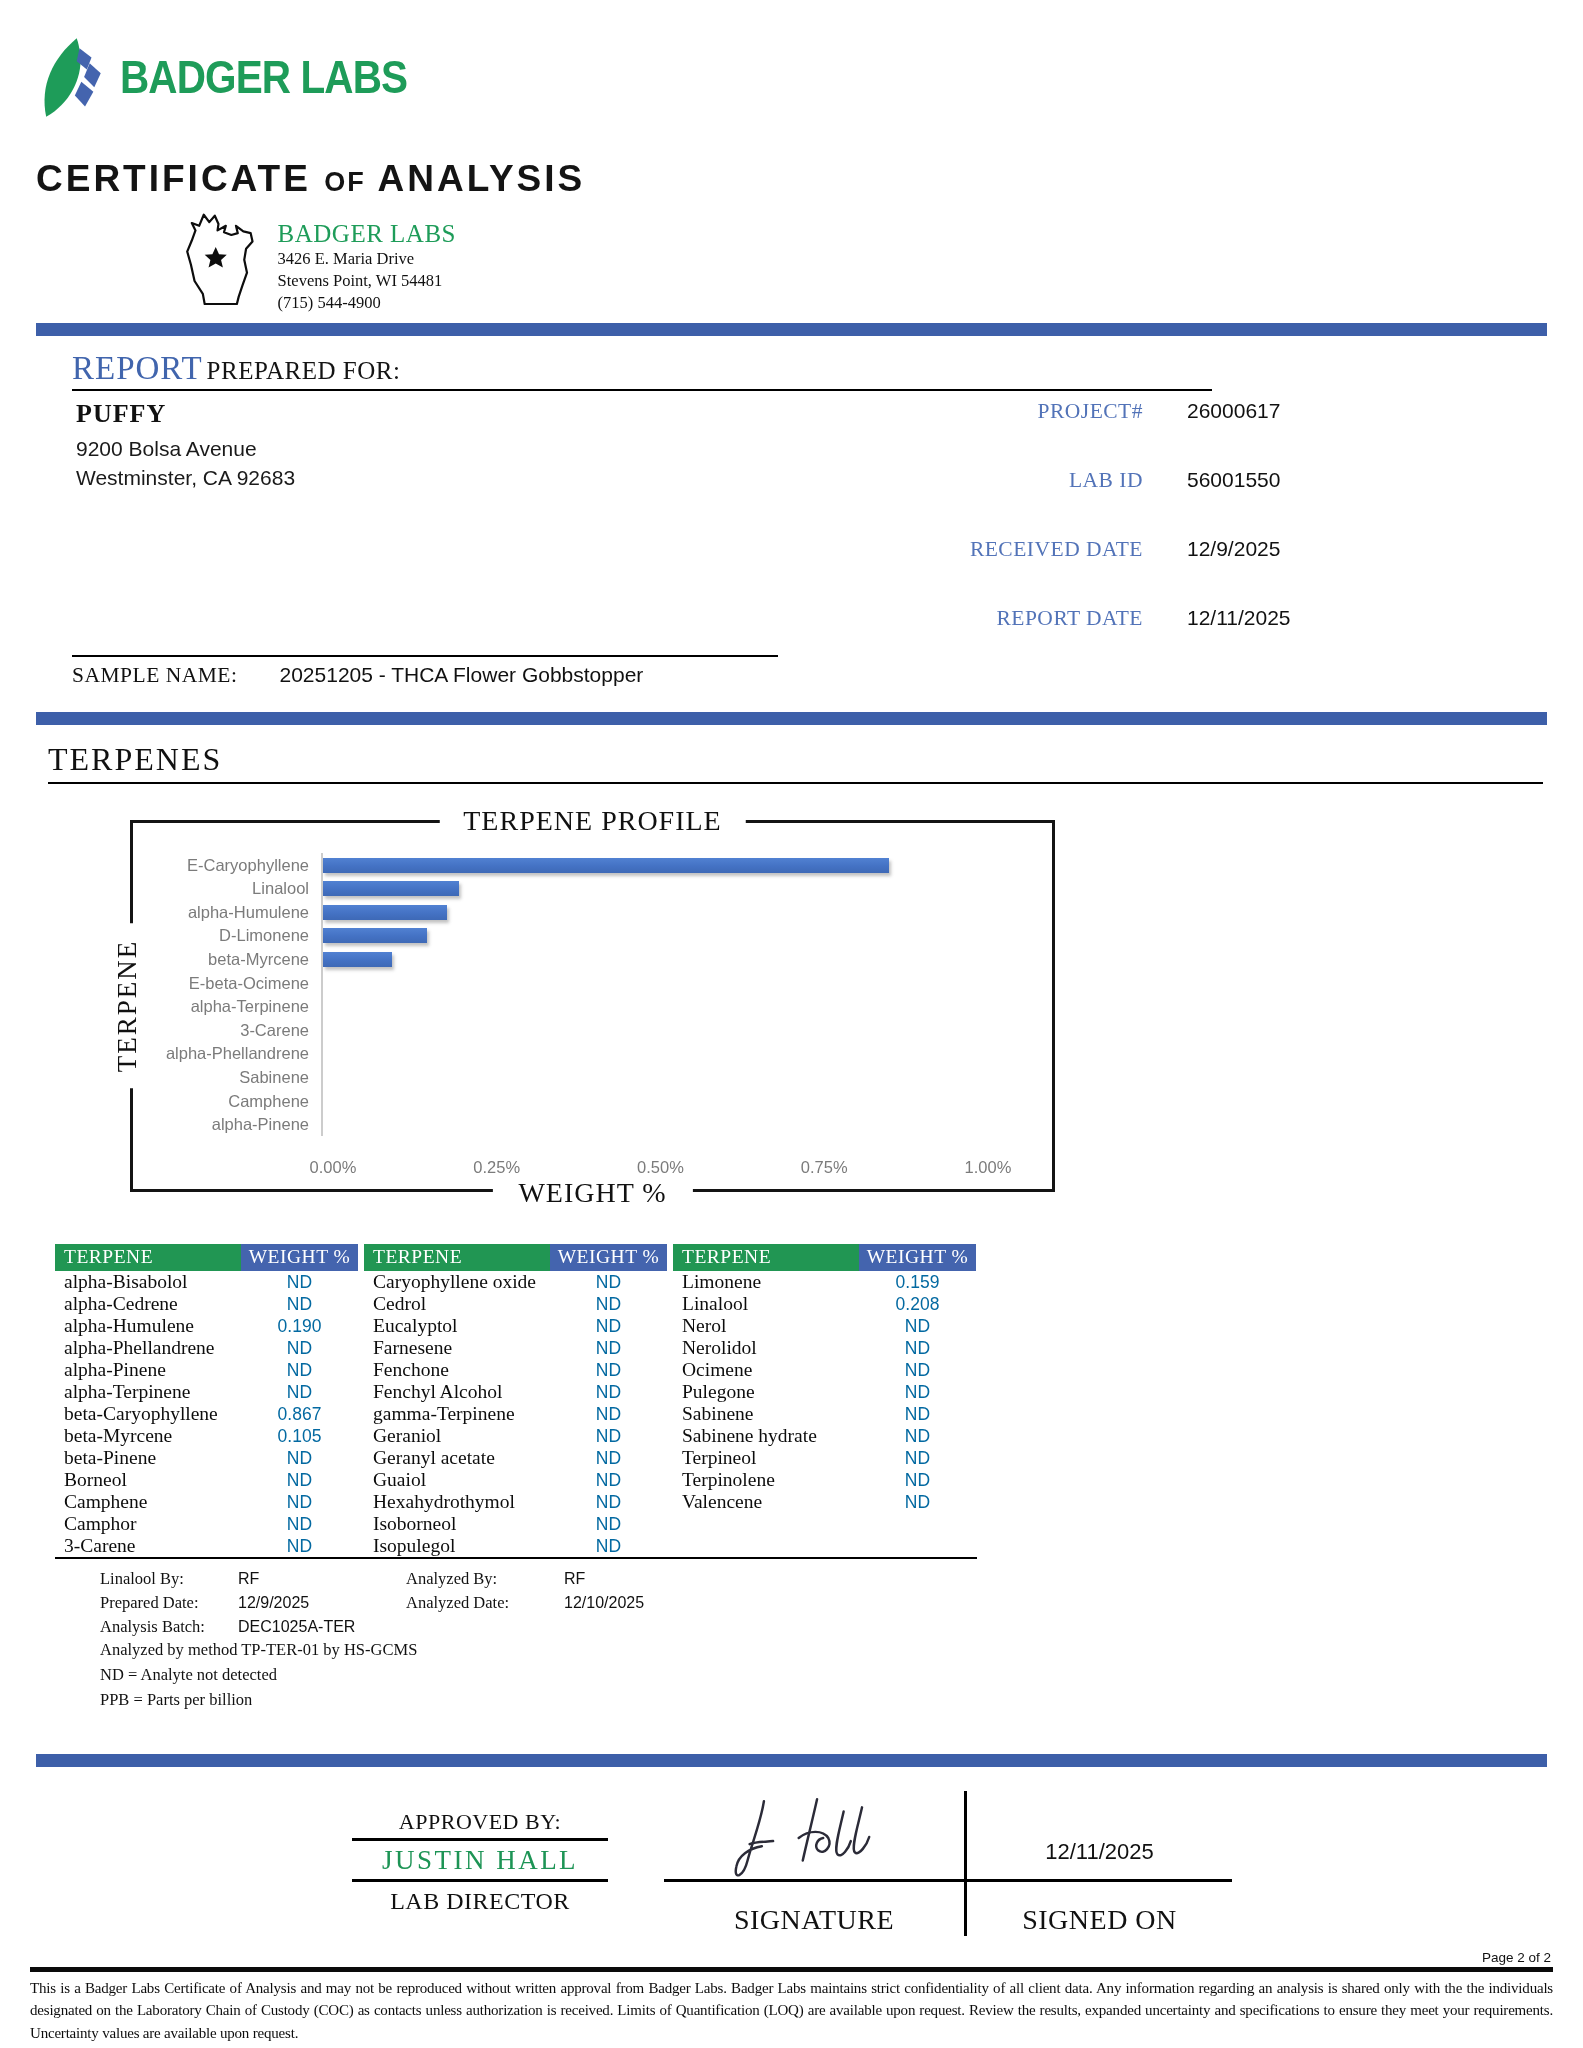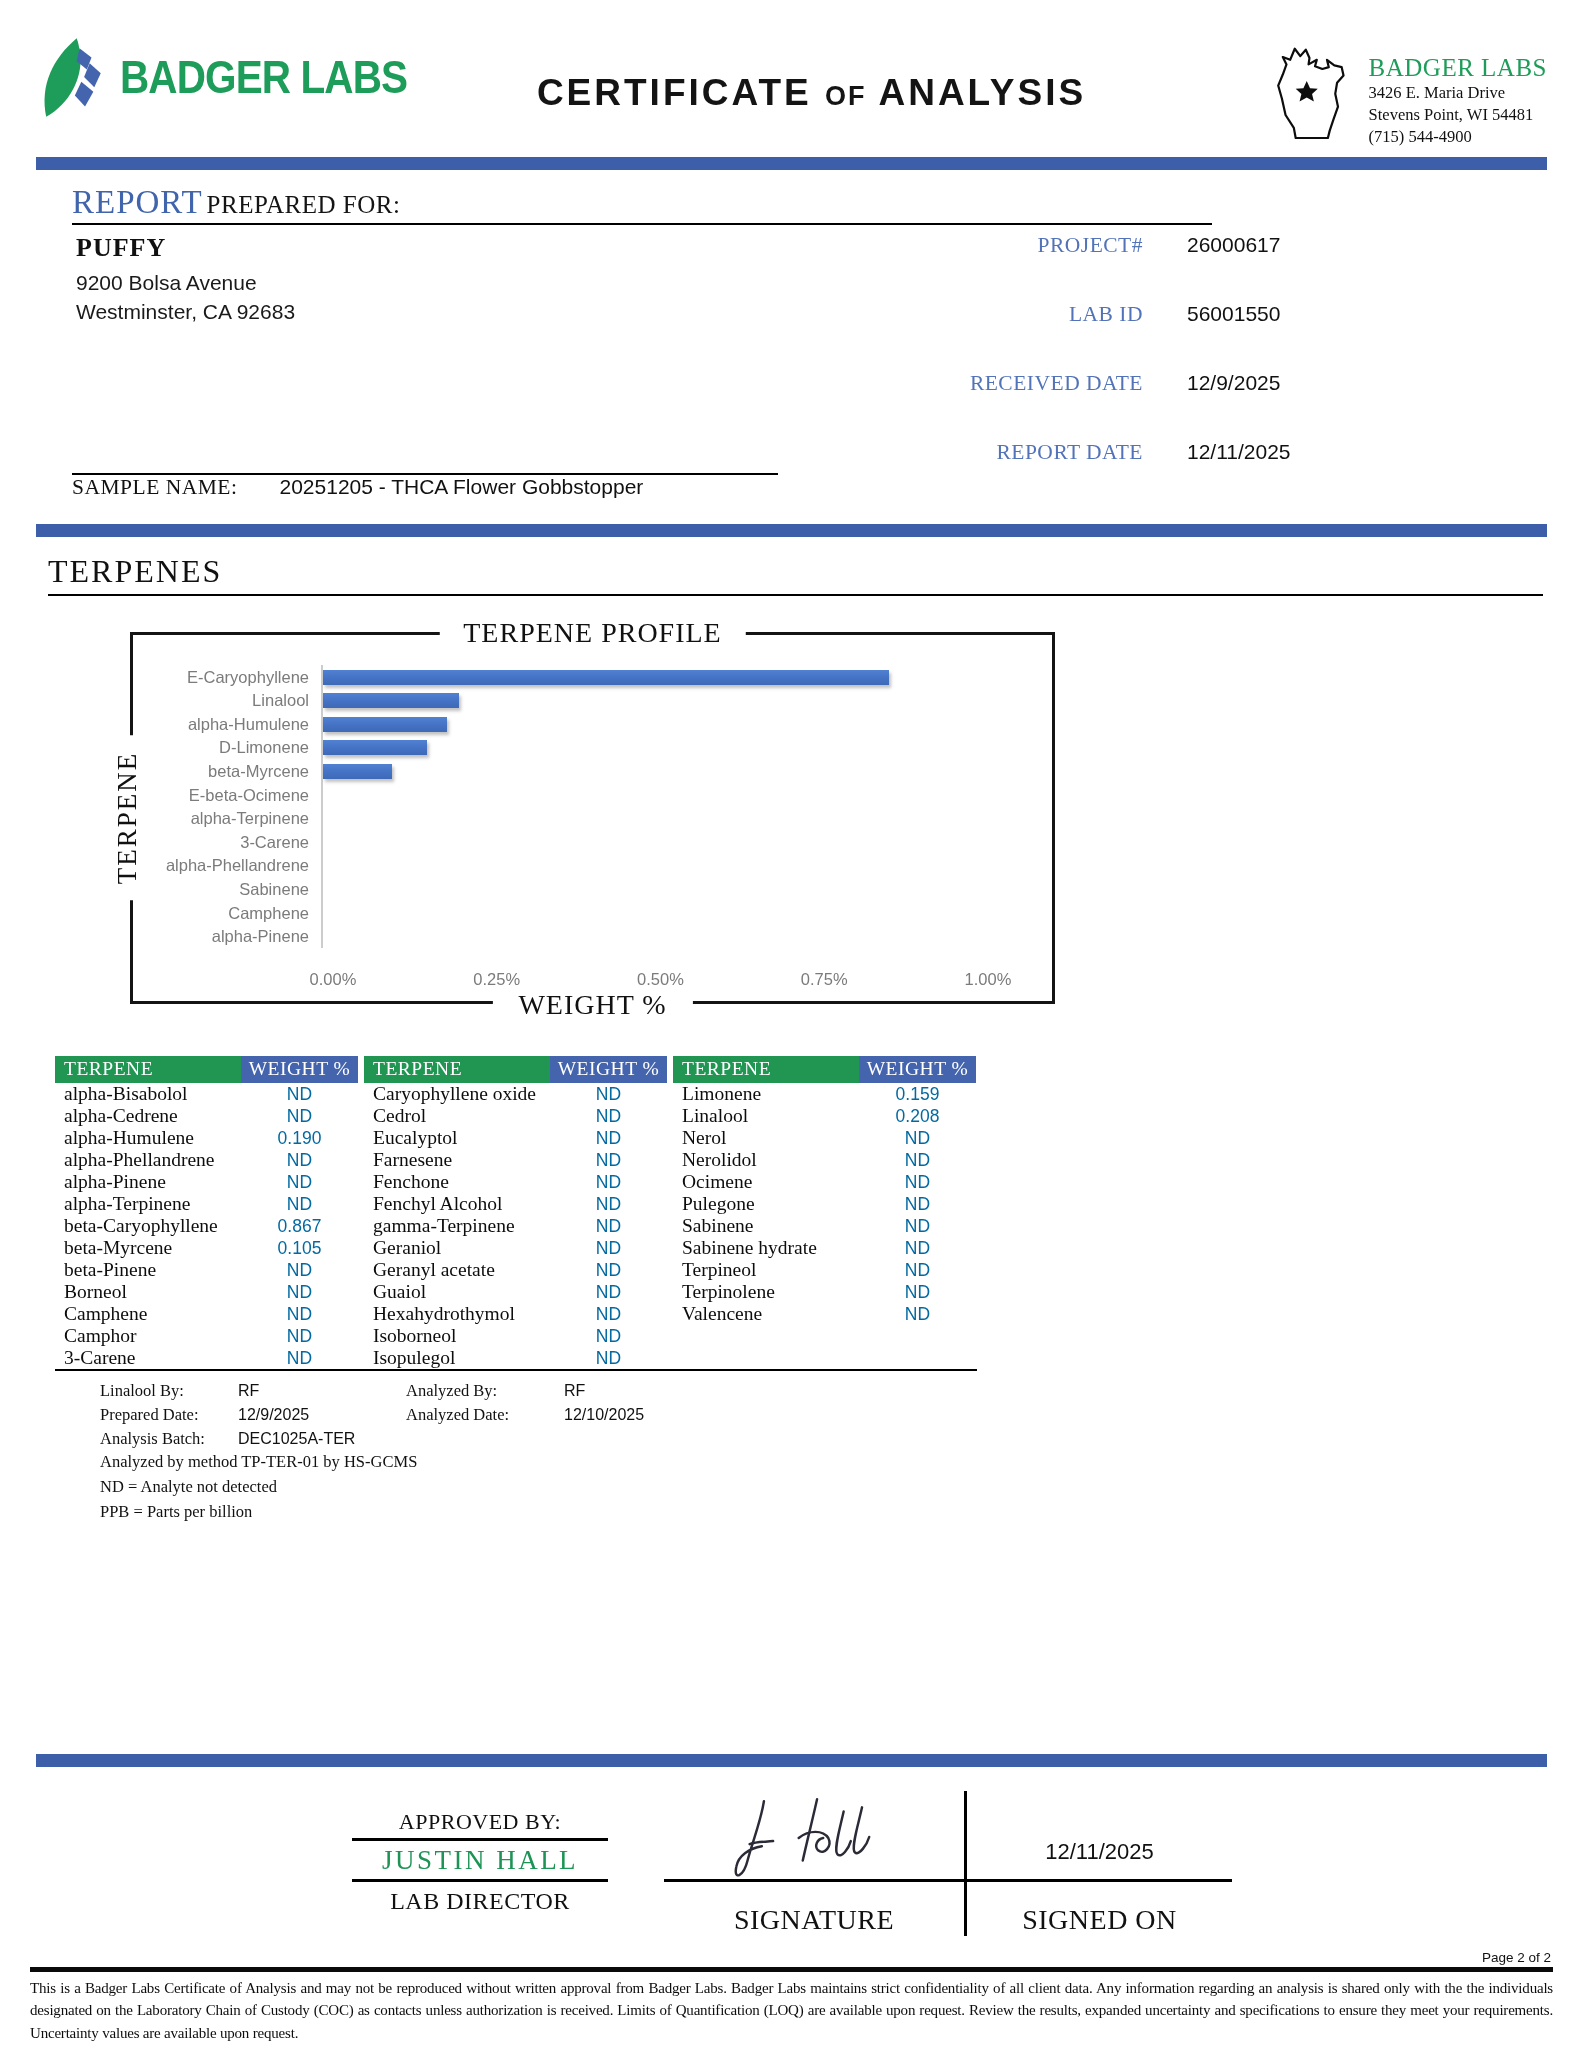--- a/index.html
+++ b/index.html
@@ -5,21 +5,21 @@
   * { margin:0; padding:0; box-sizing:border-box; }
   html,body { background:#e8e8e8; }
   .page {
     width:1583px; height:2048px; position:relative; overflow:hidden;
     background:#ffffff; margin:0 auto;
     font-family:"Liberation Serif", serif; color:#111;
   }
   .sans { font-family:"Liberation Sans", sans-serif; }
 
   
-  .topbar { display:flex; align-items:flex-start; padding:34px 36px 0 36px; }
+  .topbar { display:flex; align-items:flex-start; padding:34px 36px 0 36px;flex-direction:column; }
   .brand { display:flex; align-items:center; width:460px; }
   .brand svg { width:74px; height:86px; }
   .brand-text {
     font-family:"Liberation Sans", sans-serif; font-weight:bold; font-size:46px;
     color:#1e9c59; letter-spacing:-1px; margin-left:10px; transform:scaleX(.88);
     transform-origin:left center; white-space:nowrap;
   }
   .doc-title {
     flex:1; text-align:center; margin-top:38px;
     font-family:"Liberation Sans", sans-serif; font-weight:800; font-size:37px;
@@ -41,21 +41,21 @@
   .report-heading { border-bottom:2.5px solid #000; width:1140px; padding-bottom:2px; }
   .rh-blue { color:#4165ad; font-size:33px; letter-spacing:1px; }
   .rh-black { color:#141414; font-size:25px; letter-spacing:.5px; }
   .report-body { display:flex; margin-top:8px; }
   .client { width:560px; padding-left:4px; }
   .client-name { font-weight:bold; font-size:26px; letter-spacing:1px; margin-bottom:6px; }
   .client-addr { font-size:21px; line-height:1.35; color:#1a1a1a; }
   .fields { margin-left:auto; display:grid; grid-template-columns:285px 240px; column-gap:14px; row-gap:3px; margin-right:120px;gap:44px; }
   .f-label { color:#5273b8; font-size:21.5px; text-align:right; letter-spacing:.5px; }
   .f-value { font-size:21px; color:#111; }
-  .sample-row { border-top:2.5px solid #000; width:706px; margin-top:8px; }
+  .sample-row { border-top:2.5px solid #000; width:706px; margin-top:24px; padding-top:6px; }
   .sample-label { font-size:21.5px; letter-spacing:.5px; }
   .sample-value { font-size:21px; margin-left:38px; }
 
   
   .terpenes-title-wrap { margin:16px 40px 0 48px; border-bottom:2.5px solid #000; padding-bottom:4px; }
   .terpenes-title { font-size:32px; letter-spacing:2px; font-weight:normal; }
 
   
   .chart-box {
     position:relative; margin:36px 0 0 130px; width:925px; height:372px;

